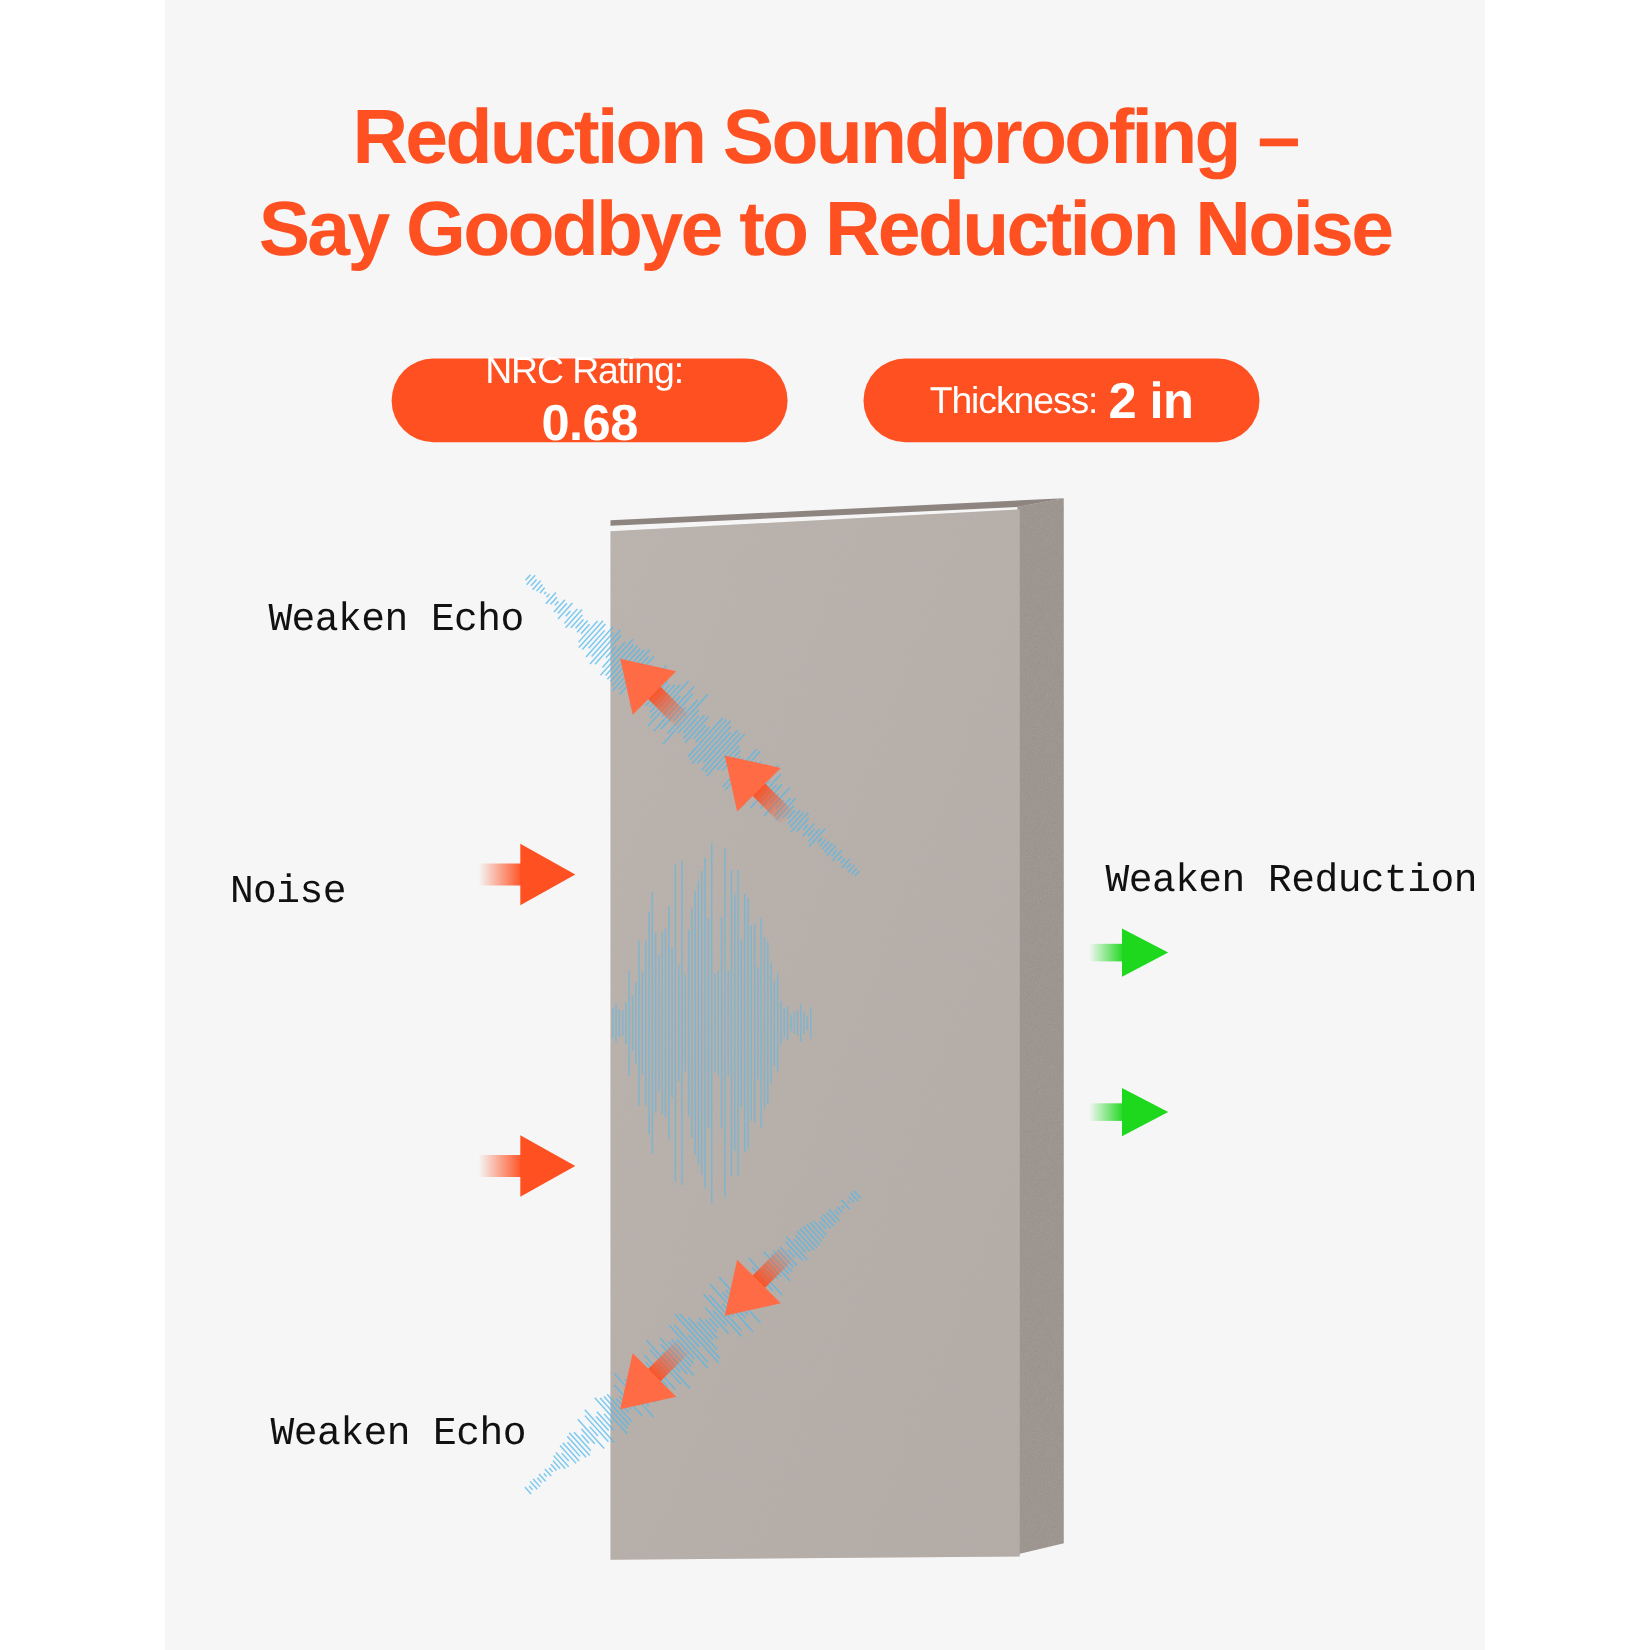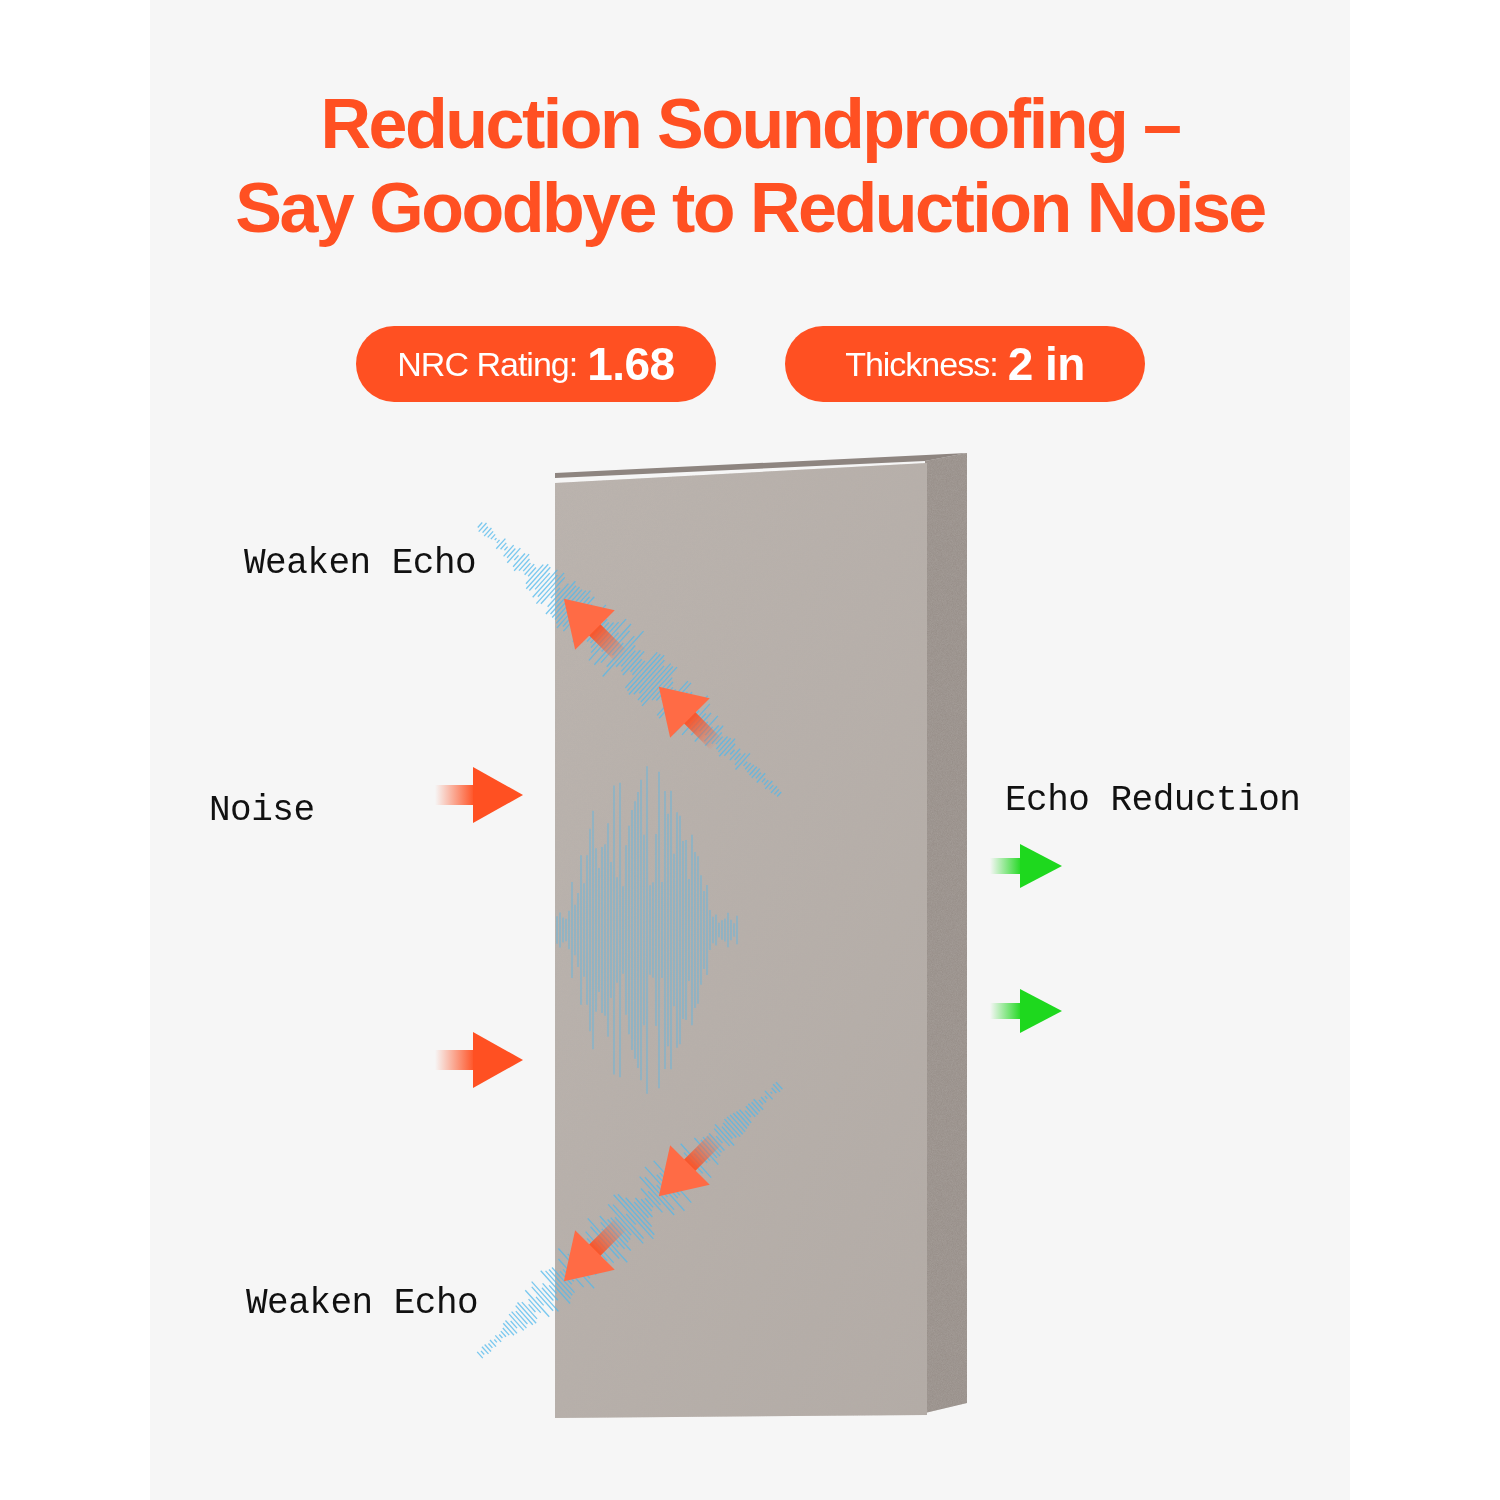--- a/index.html
+++ b/index.html
@@ -18,21 +18,21 @@
       font-family: "Liberation Sans", sans-serif; font-weight: bold;
       font-size: 70px; line-height: 84px; letter-spacing: -2.5px;
     }
     .pill {
       position: absolute; top: 326px; height: 76px; border-radius: 38px;
       background: #ff5022; color: #fff; display: flex; align-items: center; justify-content: center;
       font-family: "Liberation Sans", sans-serif; white-space: nowrap;
     }
     .pill .lbl { font-size: 34px; letter-spacing: -1px; margin-right: 10px; }
     .pill .val { font-size: 46px; font-weight: bold; letter-spacing: -0.5px; }
-    .pill-nrc { left: 356px; width: 360px; }
+    .pill-nrc { left: 356px; width: 360px; flex-direction: column; }
     .pill-thick { left: 785px; width: 360px; }
 
     .panel-product {
       position: absolute; left: 555px; top: 453px; width: 415px; height: 965px;
     }
     .label {
       position: absolute; color: #111; font-size: 36px; letter-spacing: -0.5px;
       font-family: Liberation Mono, monospace; white-space: nowrap;
     }
     svg { position: absolute; overflow: visible; }
@@ -42,21 +42,21 @@
 
 <div class="panel"></div>
 
 <div class="headline">
   <div>Reduction Soundproofing –</div>
   <div>Say Goodbye to Reduction Noise</div>
 </div>
 
 <div class="pill pill-nrc">
   <span class="lbl">NRC Rating:</span>
-  <span class="val">1.68</span>
+  <span class="val">0.68</span>
 </div>
 <div class="pill pill-thick">
   <span class="lbl">Thickness:</span>
   <span class="val">2 in</span>
 </div>
 
 <svg style="left:200px;top:680px" width="560" height="500" viewBox="0 0 560 500">
   <defs>
     <linearGradient id="wv" x1="0" y1="0" x2="0" y2="1">
       <stop offset="0" stop-color="#4fb8ec" stop-opacity="0"></stop>
@@ -722,14 +722,14 @@
   <rect x="0" y="15" width="32" height="16" fill="url(#gg)"></rect>
   <polygon points="30,1 72,23 30,45" fill="#1ed81e"></polygon>
 </svg>
 <svg style="left:990px;top:988px" width="75" height="46" viewBox="0 0 75 46">
   <rect x="0" y="15" width="32" height="16" fill="url(#gg)"></rect>
   <polygon points="30,1 72,23 30,45" fill="#1ed81e"></polygon>
 </svg>
 
 <div class="label" style="left:244px;top:543px">Weaken Echo</div>
 <div class="label" style="left:209px;top:790px">Noise</div>
-<div class="label" style="left:1005px;top:780px">Echo Reduction</div>
+<div class="label" style="left:1005px;top:780px">Weaken Reduction</div>
 <div class="label" style="left:246px;top:1283px">Weaken Echo</div>
 
 </body></html>

